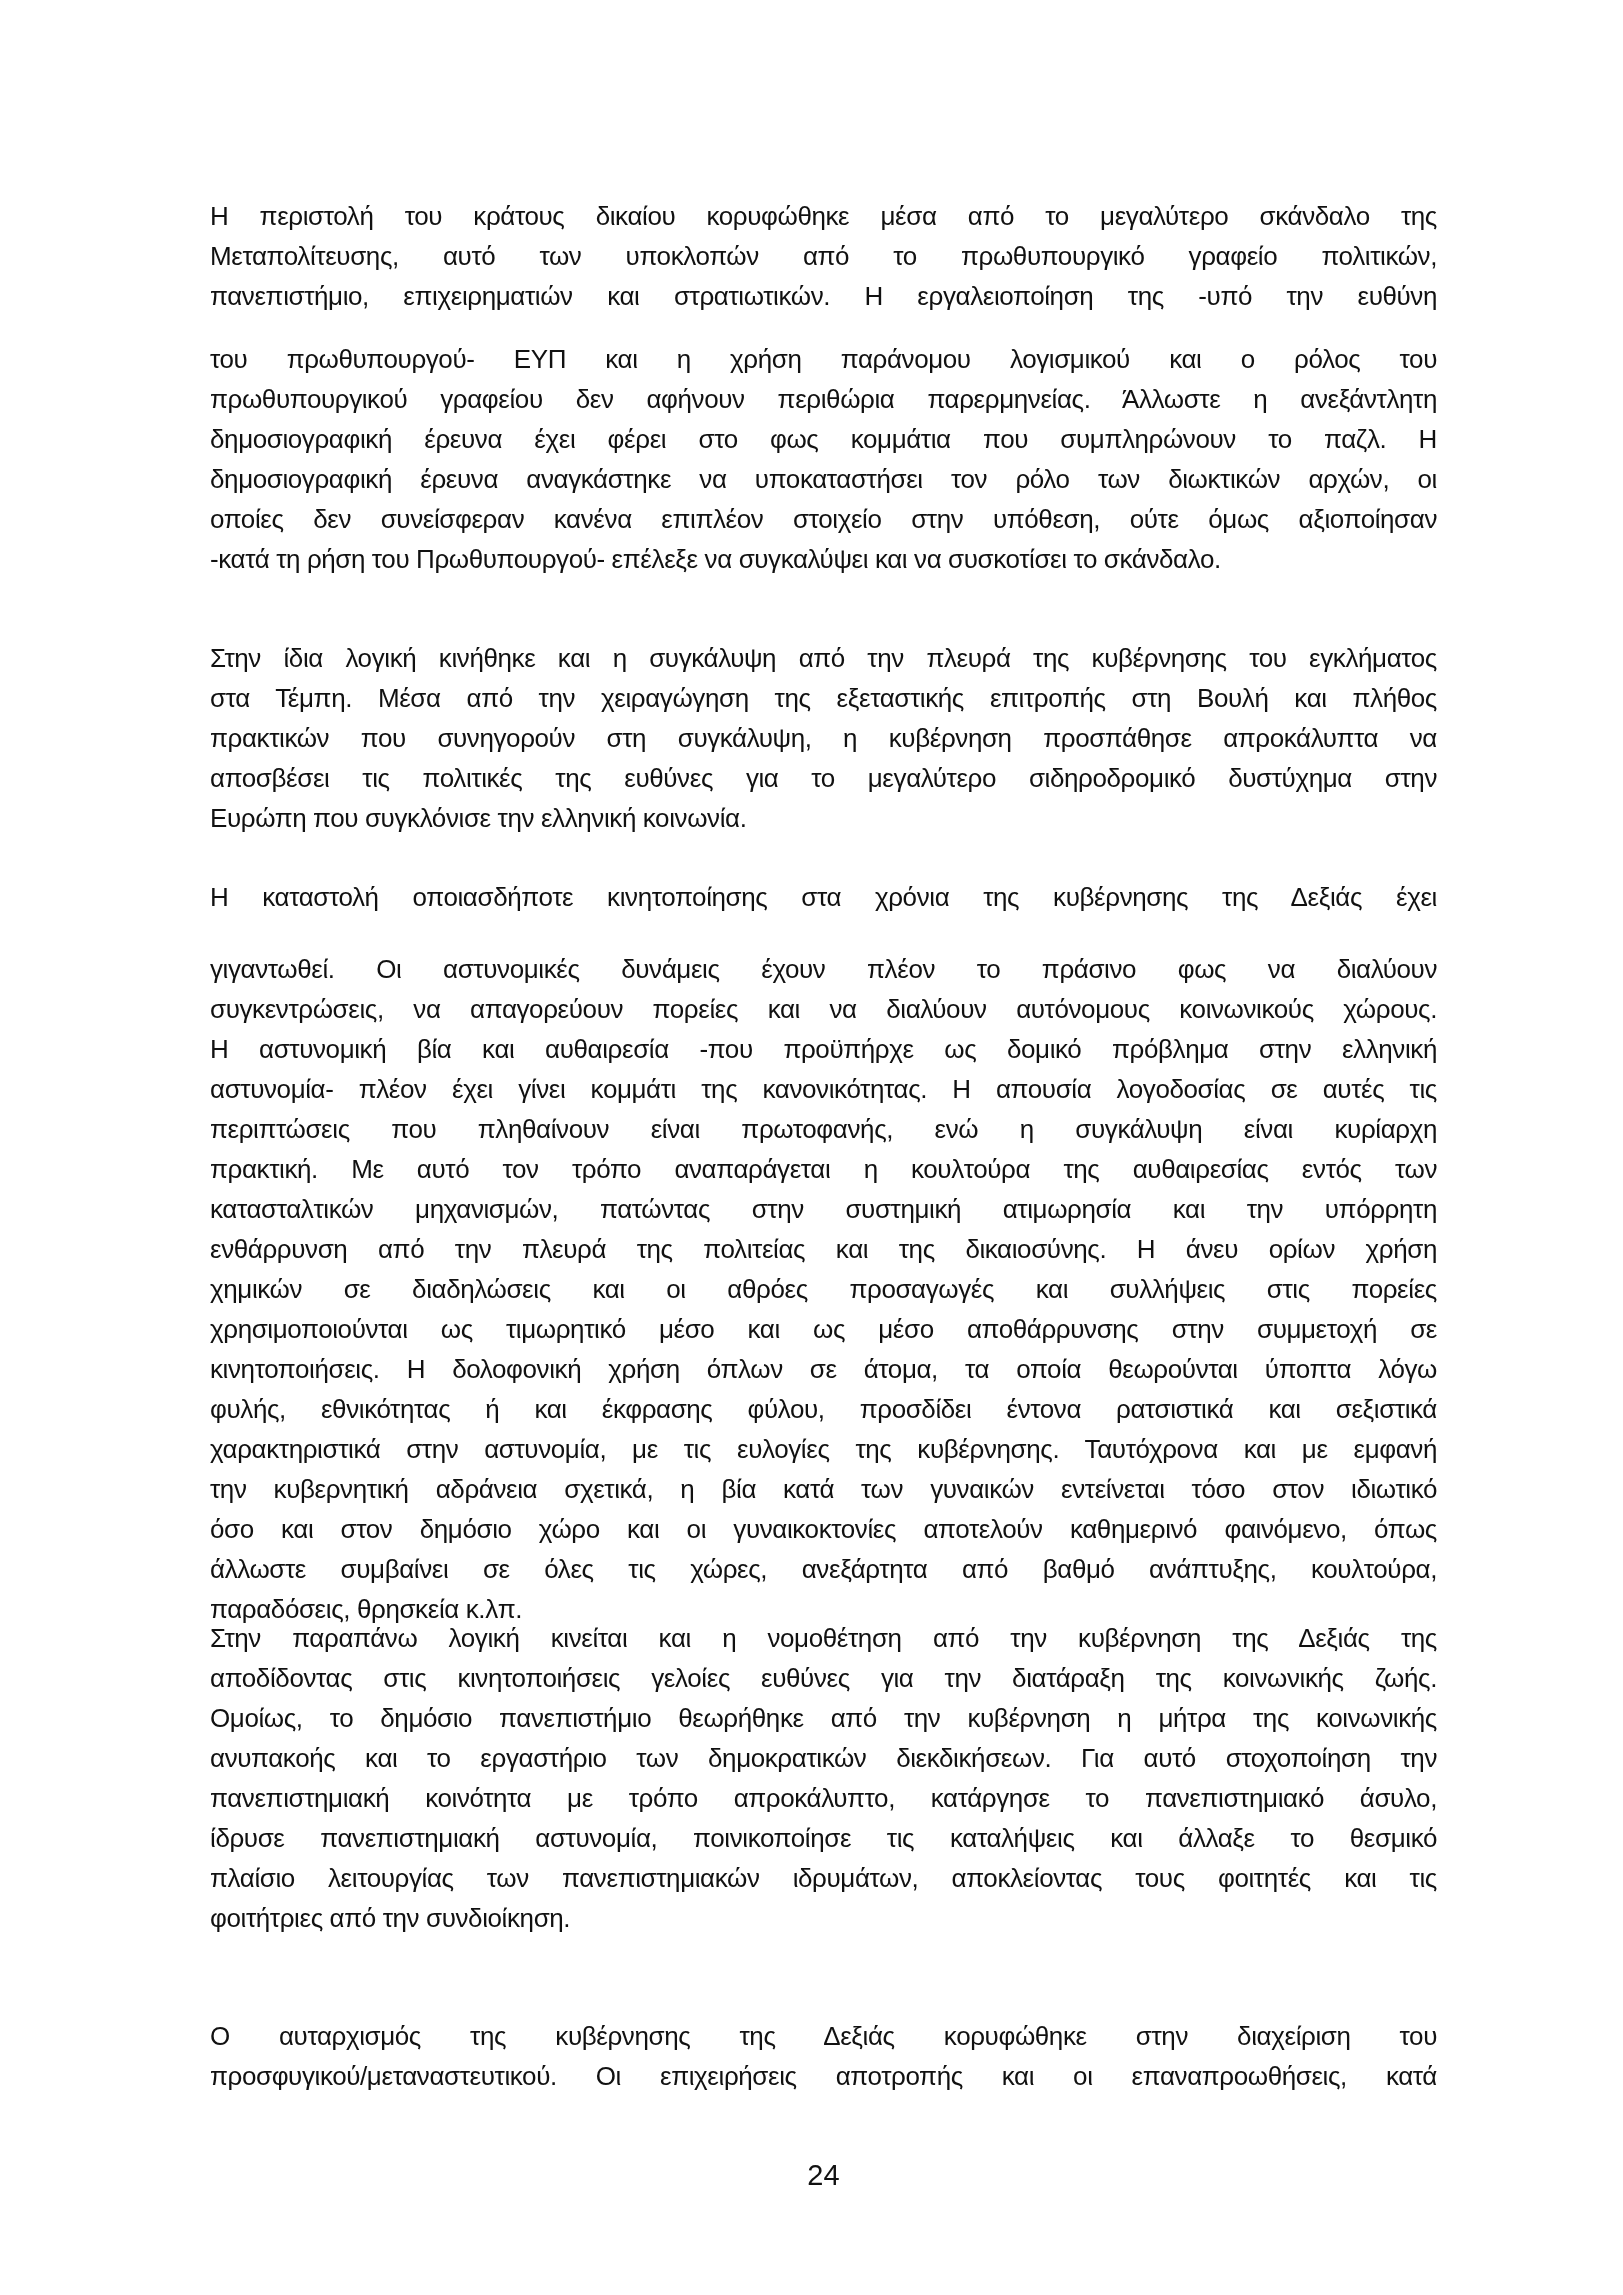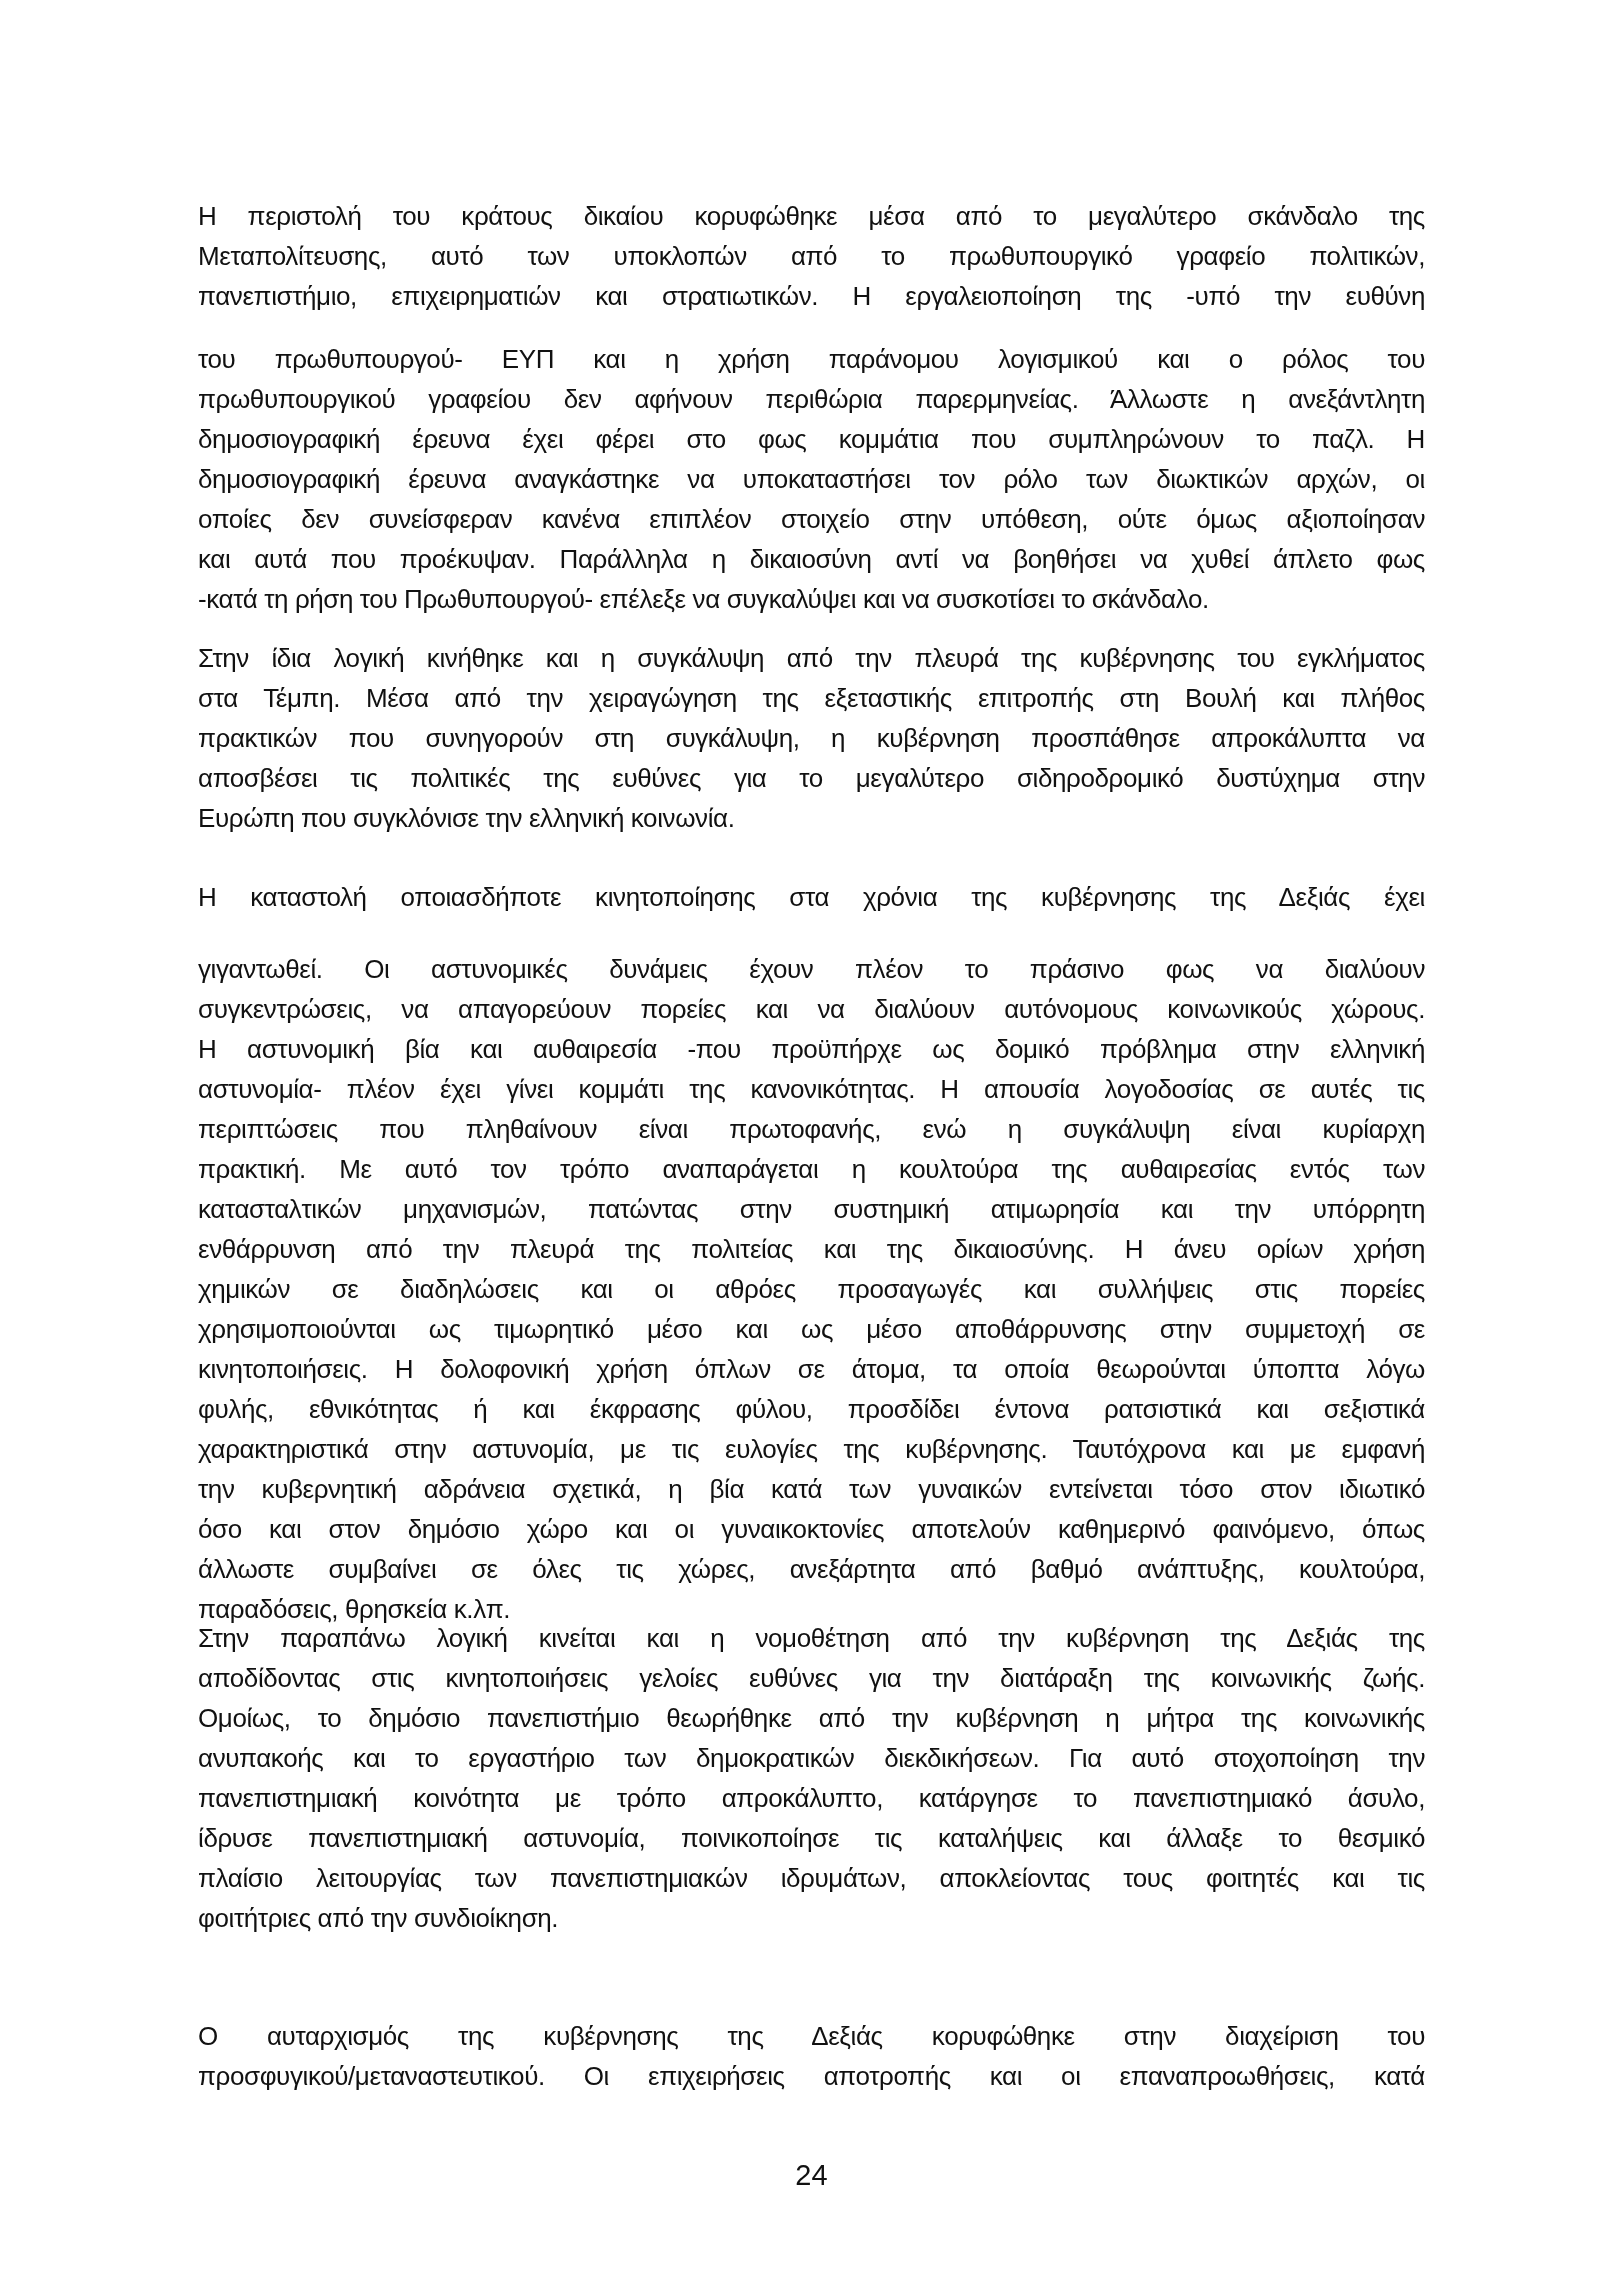--- a/index.html
+++ b/index.html
@@ -1,18 +1,18 @@
 <!DOCTYPE html>
 <html style="font-size:10.5px"><head>
 <meta charset="utf-8">
 <style>
   html, body { margin: 0; padding: 0; background: #ffffff; }
   body { width: 1623px; height: 2295px; position: relative; overflow: hidden; }
   .page {
-    position: absolute; left: 0; top: 0; width: 1473px; height: 2295px; background: #ffffff;
+    position: absolute; left: 12px; top: 0; width: 1473px; height: 2295px; background: #ffffff;
   }
   .text-block {
     position: absolute; left: 198px; width: 1227px;
     font-family: "Liberation Sans", "DejaVu Sans", sans-serif;
     font-size: 26px; letter-spacing: -0.4px; word-spacing: 0px;
     color: #111111;
   }
   .line {
     display: block; height: 40px; line-height: 40px;
     white-space: nowrap; overflow: visible;
@@ -31,21 +31,20 @@
 
   <div class="text-block" style="top:196px">
     <span class="line" style="white-space: nowrap;">Η περιστολή του κράτους δικαίου κορυφώθηκε μέσα από το μεγαλύτερο σκάνδαλο της</span>
     <span class="line" style="white-space: nowrap;">Μεταπολίτευσης, αυτό των υποκλοπών από το πρωθυπουργικό γραφείο πολιτικών,</span>
     <span class="line" style="white-space: nowrap;">πανεπιστήμιο, επιχειρηματιών και στρατιωτικών. Η εργαλειοποίηση της -υπό την ευθύνη</span>
     <span class="line" style="white-space: nowrap; margin-top: 23px;">του πρωθυπουργού- ΕΥΠ και η χρήση παράνομου λογισμικού και ο ρόλος του</span>
     <span class="line" style="white-space: nowrap;">πρωθυπουργικού γραφείου δεν αφήνουν περιθώρια παρερμηνείας. Άλλωστε η ανεξάντλητη</span>
     <span class="line" style="white-space: nowrap;">δημοσιογραφική έρευνα έχει φέρει στο φως κομμάτια που συμπληρώνουν το παζλ. Η</span>
     <span class="line" style="white-space: nowrap;">δημοσιογραφική έρευνα αναγκάστηκε να υποκαταστήσει τον ρόλο των διωκτικών αρχών, οι</span>
     <span class="line" style="white-space: nowrap;">οποίες δεν συνείσφεραν κανένα επιπλέον στοιχείο στην υπόθεση, ούτε όμως αξιοποίησαν</span>
-    <span class="line" style="white-space: nowrap;">και αυτά που προέκυψαν. Παράλληλα η δικαιοσύνη αντί να βοηθήσει να χυθεί άπλετο φως</span>
     <span class="line last" style="white-space: nowrap;">-κατά τη ρήση του Πρωθυπουργού- επέλεξε να συγκαλύψει και να συσκοτίσει το σκάνδαλο.</span>
   </div>
 
   <div class="text-block" style="top:638px">
     <span class="line" style="white-space: nowrap;">Στην ίδια λογική κινήθηκε και η συγκάλυψη από την πλευρά της κυβέρνησης του εγκλήματος</span>
     <span class="line" style="white-space: nowrap;">στα Τέμπη. Μέσα από την χειραγώγηση της εξεταστικής επιτροπής στη Βουλή και πλήθος</span>
     <span class="line" style="white-space: nowrap;">πρακτικών που συνηγορούν στη συγκάλυψη, η κυβέρνηση προσπάθησε απροκάλυπτα να</span>
     <span class="line" style="white-space: nowrap;">αποσβέσει τις πολιτικές της ευθύνες για το μεγαλύτερο σιδηροδρομικό δυστύχημα στην</span>
     <span class="line last" style="white-space: nowrap;">Ευρώπη που συγκλόνισε την ελληνική κοινωνία.</span>
   </div>

